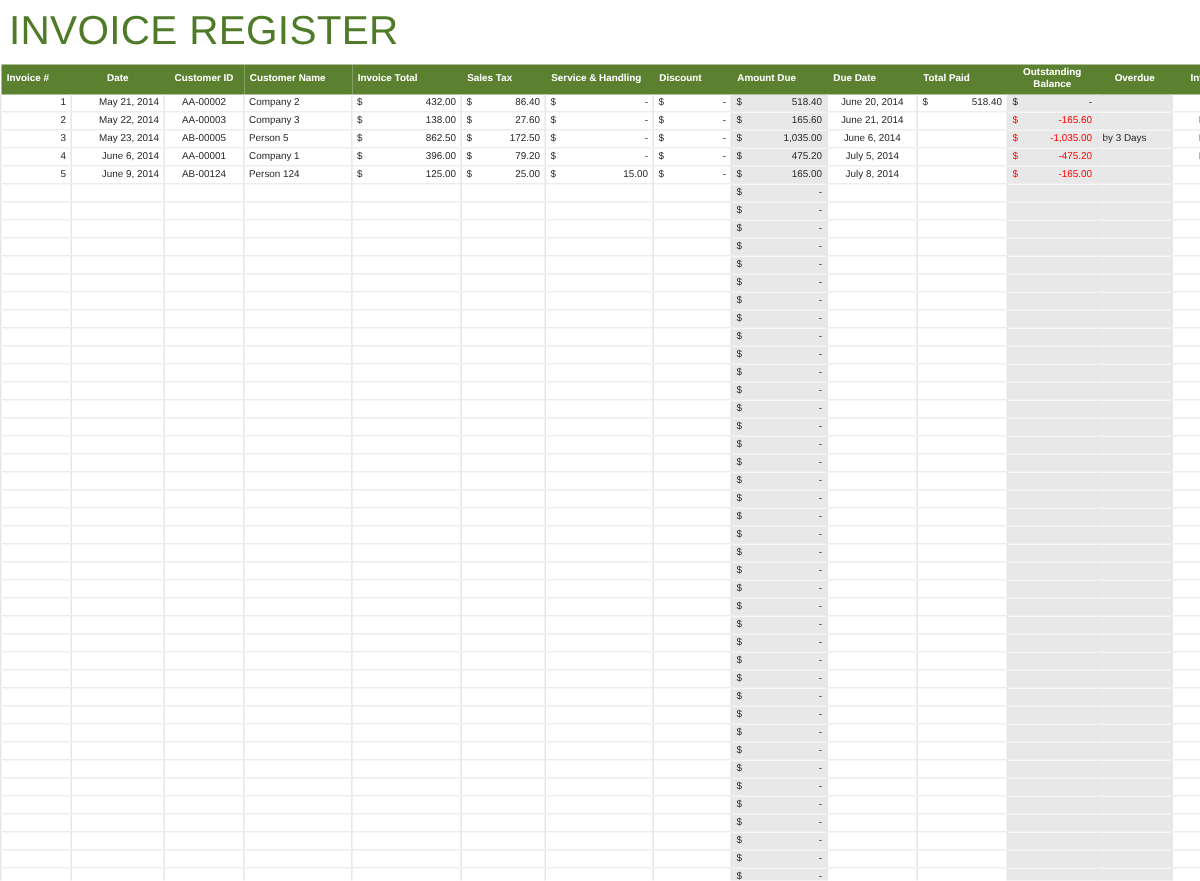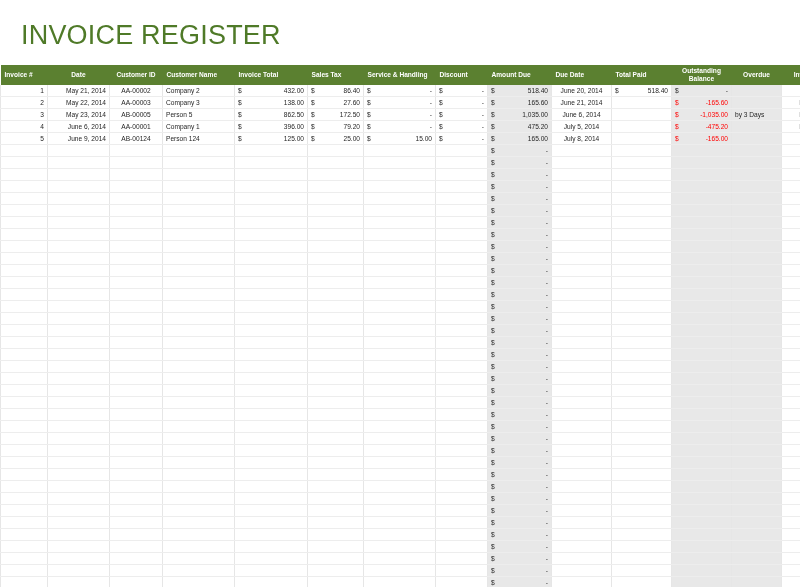--- a/index.html
+++ b/index.html
@@ -16,21 +16,21 @@
     color: #262626;
   }
 
   #page-title {
     font-size: 27px;
     line-height: 30px;
     color: #4f7a28;
     letter-spacing: 0.2px;
     padding: 5px 0 0 6px;
     font-weight: normal;
-    margin: 15px;
+    margin: 0;
     white-space: nowrap;
   }
 
   .sheet {
     margin-top: 8px;
     padding-left: 0px;
   }
 
   table.register {
     border-collapse: collapse;

